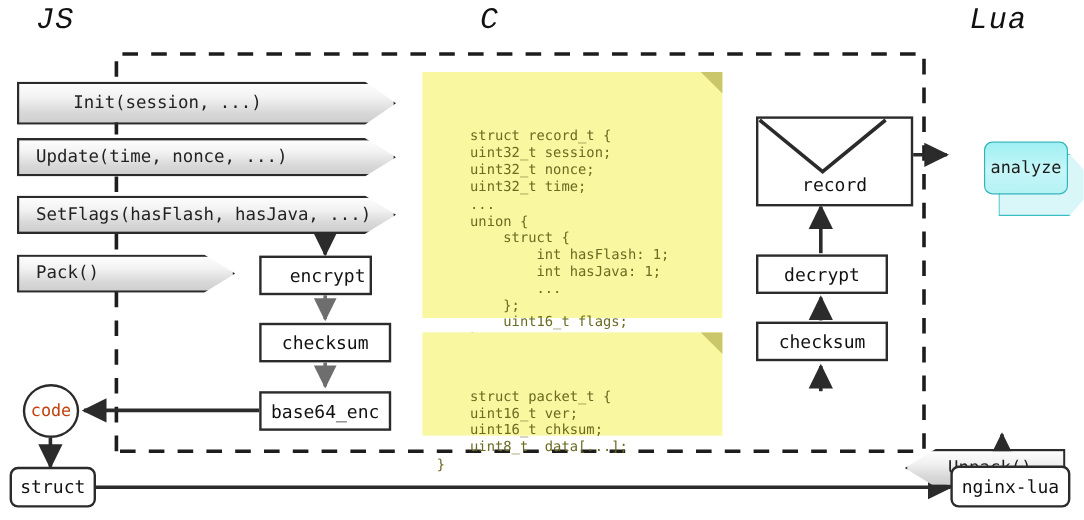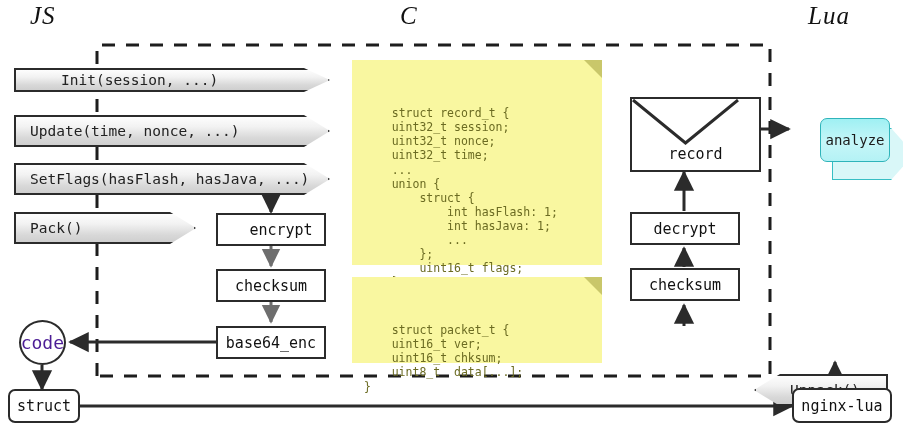--- a/index.html
+++ b/index.html
@@ -4,21 +4,21 @@
 <style>
   html,body{margin:0;padding:0;background:#ffffff;}
   body{
     width:903px;height:433px;position:relative;overflow:hidden;
     font-family:"DejaVu Sans Mono", monospace;
   }
   .stage{position:absolute;left:0;top:0;width:903px;height:433px;}
   svg.layer{position:absolute;left:0;top:0;width:903px;height:433px;}
 
   .lane-label{
-    position:absolute;font-family:Liberation Serif, serif;
+    position:absolute;font-family:Liberation Mono, monospace;
     font-size:25px;color:#111;letter-spacing:1px;font-style:italic;
     font-weight:400;
   }
   .lane-js{left:30px;top:2px;}
   .lane-c{left:400px;top:2px;}
   .lane-lua{left:808px;top:2px;}
 
   
   .box{
     position:absolute;box-sizing:border-box;
@@ -83,22 +83,22 @@
     background:linear-gradient(to bottom,#9ff0f3 0%,#c6f6f8 55%,#b4f2f5 100%);
     border:1.5px solid #2fb4ba;border-radius:7px;
     display:flex;align-items:center;justify-content:center;
     font-size:14px;color:#1b1b1b;
   }
 
   
   .oval{
     position:absolute;box-sizing:border-box;border:2.5px solid #2b2b2b;
     background:#fff;border-radius:50%;
-    display:flex;align-items:center;justify-content:flex-end;
-    font-size:18px;color:#4c1d95;
+    display:flex;align-items:center;justify-content:center;
+    font-size:14px;color:#c2410c;
   }
 </style>
 </head>
 <body>
 
 <div class="stage">
 
   <div class="lane-label lane-js">JS</div>
   <div class="lane-label lane-c">C</div>
   <div class="lane-label lane-lua">Lua</div>
@@ -128,34 +128,34 @@
 
     <line x1="835" y1="388" x2="835" y2="362" stroke="#2b2b2b" stroke-width="3" marker-end="url(#ah)"></line>
 
     <line x1="684" y1="326" x2="684" y2="305" stroke="#2b2b2b" stroke-width="3" marker-end="url(#ah)"></line>
     <line x1="684" y1="267" x2="684" y2="248" stroke="#2b2b2b" stroke-width="3" marker-end="url(#ah)"></line>
     <line x1="684" y1="211" x2="684" y2="172" stroke="#2b2b2b" stroke-width="3" marker-end="url(#ah)"></line>
 
     <line x1="741" y1="129" x2="789" y2="129" stroke="#2b2b2b" stroke-width="3" marker-end="url(#ah)"></line>
   </svg>
 
-  <div class="arrowbox right" style="left:14px;top:68px;width:316px;height:24px;padding-left:45px;">
+  <div class="arrowbox right" style="left:14px;top:68px;width:316px;height:36px;padding-left:45px;">
     <span>Init(session, ...)</span>
   </div>
   <div class="arrowbox right" style="left:14px;top:115px;width:316px;height:32px;">
     <span>Update(time, nonce, ...)</span>
   </div>
   <div class="arrowbox right" style="left:14px;top:163px;width:316px;height:32px;">
     <span>SetFlags(hasFlash, hasJava, ...)</span>
   </div>
   <div class="arrowbox right" style="left:14px;top:212px;width:182px;height:32px;">
     <span>Pack()</span>
   </div>
 
-  <div class="box" style="left:216px;top:213px;width:110px;height:33px;padding-left:20px;">
+  <div class="box" style="left:216px;top:213px;width:94px;height:33px;padding-left:20px;">
     <span>encrypt</span>
   </div>
   <div class="box" style="left:216px;top:269px;width:110px;height:33px;">
     <span>checksum</span>
   </div>
   <div class="box" style="left:216px;top:326px;width:110px;height:33px;">
     <span>base64_enc</span>
   </div>
 
   <div class="note" style="left:352px;top:60px;width:250px;height:205px;">

